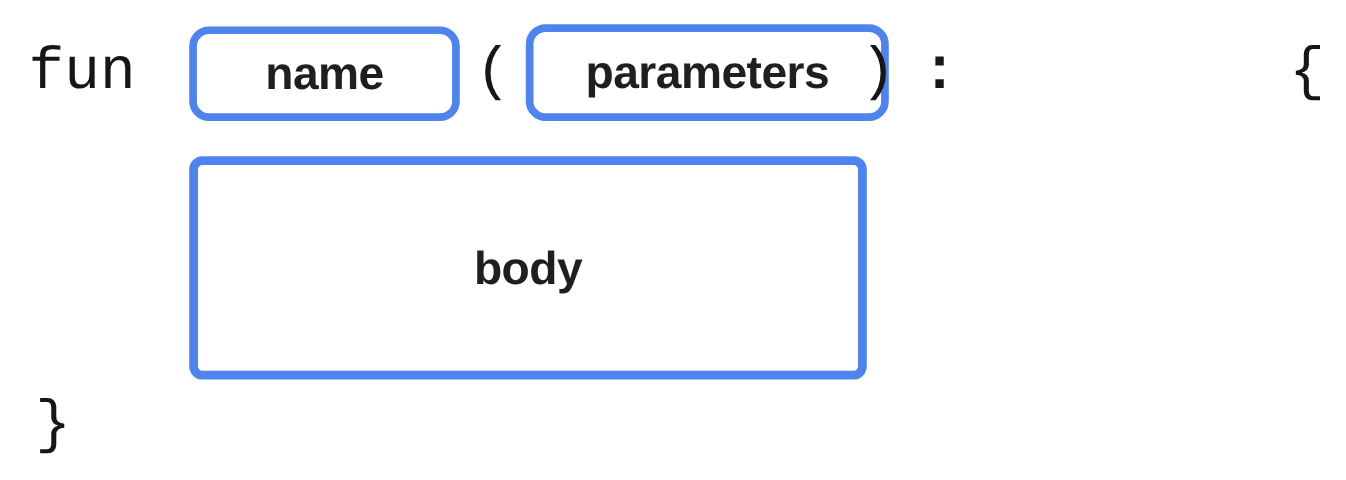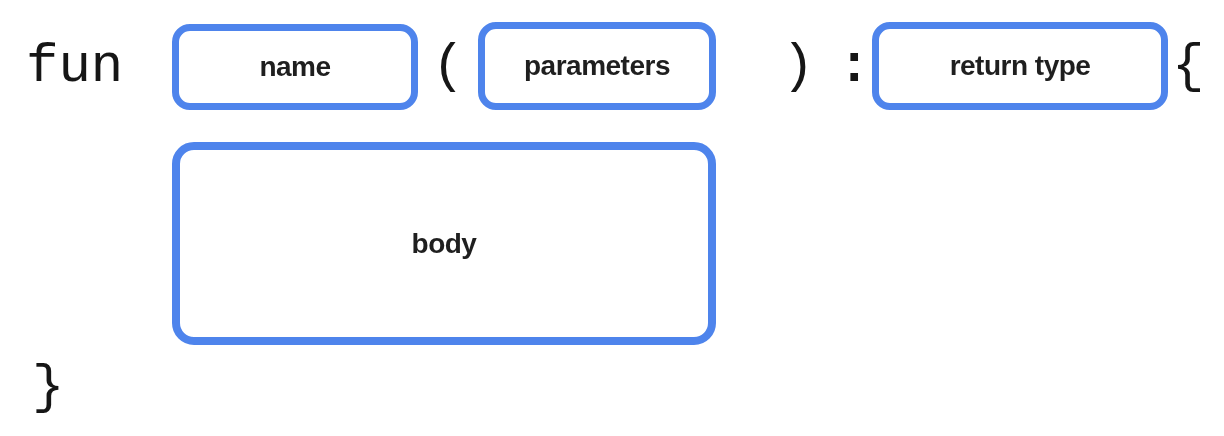--- a/index.html
+++ b/index.html
@@ -37,31 +37,31 @@
     box-sizing: border-box;
     border: 7px solid var(--color-border, #4e84ec);
     border-radius: 18px;
     background: var(--color-background, #ffffff);
     display: flex;
     align-items: center;
     justify-content: center;
   }
   .slot-label {
     font-family: "Liberation Sans", sans-serif;
-    font-size: 28px;
+    font-size: 42px;
     font-weight: 600;
     letter-spacing: -0.5px;
     color: var(--color-label_text, #1f1f1f);
   }
   .slot-name   { left: 172px; top: 24px;  width: 246px; height: 86px; }
-  .slot-params { left: 478px; top: 22px;  width: 238px; height: 88px; }
+  .slot-params { left: 478px; top: 22px;  width: 330px; height: 88px; }
   .slot-return { left: 872px; top: 22px;  width: 296px; height: 88px; }
   .slot-body   {
-    left: 172px; top: 142px; width: 544px; height: 203px;
-    border-width: 8px; border-radius: 22px;
+    left: 172px; top: 142px; width: 616px; height: 203px;
+    border-width: 8px; border-radius: 12px;
   }
   .tok-fun         { left: 26px; }
   .tok-open-paren  { left: 432px; }
   .tok-close-paren { left: 782px; }
   .tok-colon       { left: 838px; font-weight: 700; }
   .tok-open-brace  { left: 1172px; }
   .tok-close-brace { left: 32px; top: 352px; height: 70px; }
 </style>
 </head>
 <body>
@@ -77,23 +77,20 @@
   <span class="token row1-token tok-open-paren">(</span>
 
   <div class="slot slot-params">
     <span class="slot-label">parameters</span>
   </div>
 
   <span class="token row1-token tok-close-paren">)</span>
 
   <span class="token row1-token tok-colon">:</span>
 
-  <div class="slot slot-return">
-    <span class="slot-label">return type</span>
-  </div>
 
   <span class="token row1-token tok-open-brace">{</span>
 
   <div class="slot slot-body">
     <span class="slot-label">body</span>
   </div>
 
   <span class="token tok-close-brace">}</span>
 
 </div>

